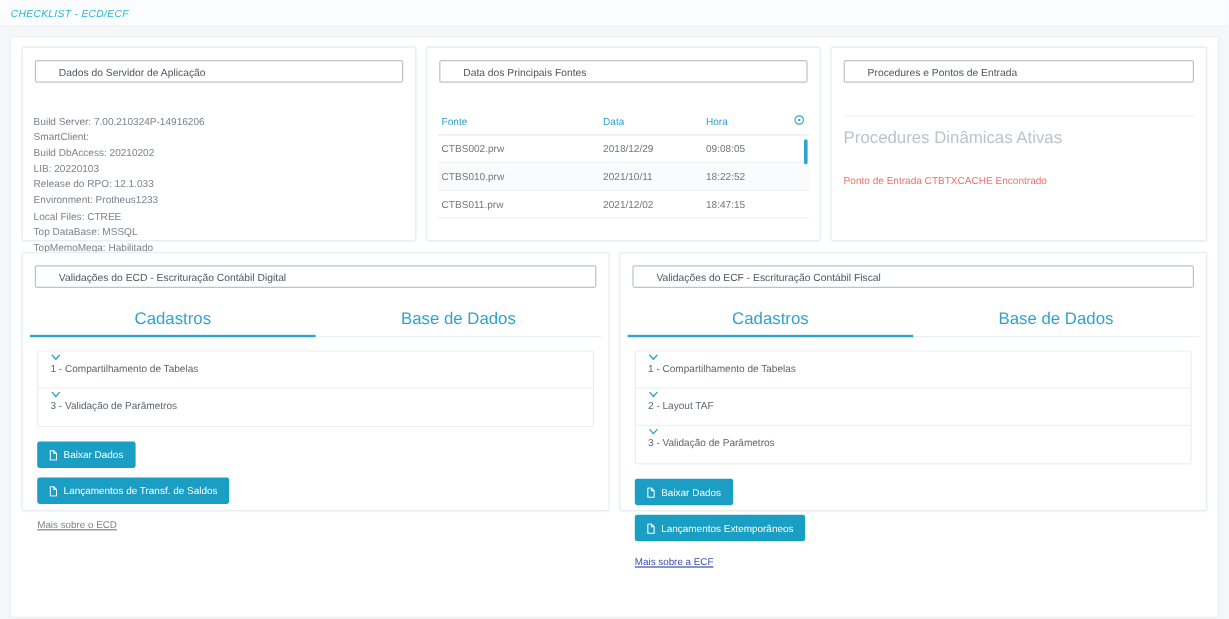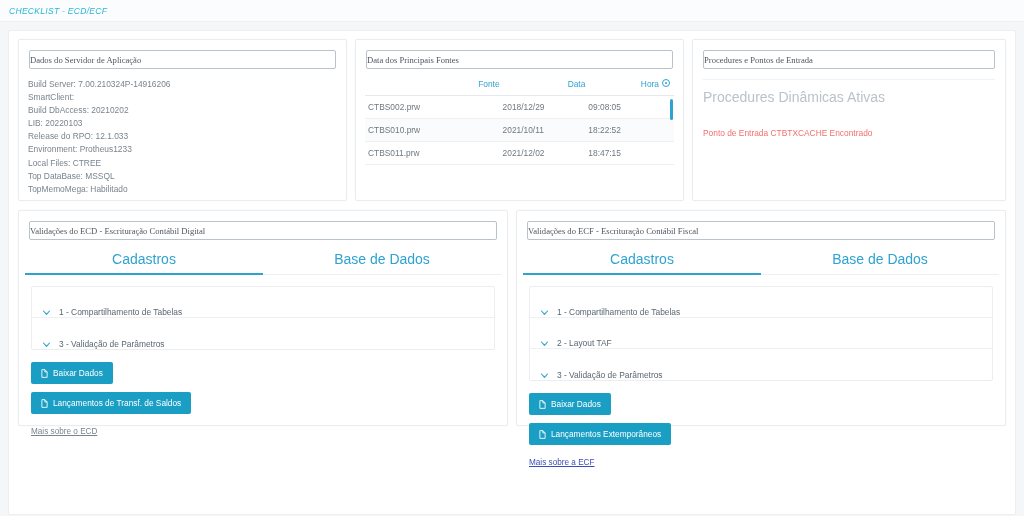--- a/index.html
+++ b/index.html
@@ -50,30 +50,29 @@
   }
 
   
   .panel {
     background: #ffffff;
     border: 1px solid #e9edf0;
     border-radius: 2px;
     box-shadow: 0 0 2px rgba(0,0,0,.035);
   }
   .panel-legend {
-    margin: 10px 10px 0 10px;
+    margin: 10px 10px 17px 10px;
     border: 1px solid #b9c3c9;
     border-radius: 2px;
     height: 19px;
     display: flex;
     align-items: center;
-    padding-left: 0;
+    padding-left: 19px;
     font-size: 8.6px;
     color: #4d5761;
-    font-family: Liberation Serif, serif;
   }
 
   
   .row1 {
     display: flex;
     gap: 8px;
     height: 162px;
   }
   .col-server { width: 329px; }
   .col-fonts  { width: 329px; }
@@ -86,21 +85,21 @@
   .server-list div {
     font-size: 8.4px;
     color: #7a848d;
     white-space: nowrap;
   }
 
   
   .tbl-wrap { padding: 6px 9px 0 9px; position: relative; }
   table.fontes { width: 100%; border-collapse: collapse; }
   table.fontes th {
-    text-align: right;
+    text-align: left;
     font-size: 8.4px;
     font-weight: normal;
     color: #2ea3d0;
     padding: 4px 0 6px 3px;
     border-bottom: 1px solid #e4e9ec;
   }
   table.fontes th.gear-col { width: 22px; text-align: center; padding-right: 4px; }
   table.fontes td {
     font-size: 8.4px;
     color: #6f7881;
@@ -170,25 +169,26 @@
   }
   .tab.active { border-bottom: 2px solid #2ea3d0; margin-bottom: -1px; }
 
   .accordion {
     margin: 11px 12px 0 12px;
     border: 1px solid #eaeef0;
     border-radius: 2px;
   }
   .acc-item {
     display: flex;
-    align-items: flex-end;
+    align-items: flex-start;
     height: 31px;
     padding-left: 10px;
     border-bottom: 1px solid #eef1f3;
     cursor: pointer;
+    flex-direction: column;
   }
   .acc-item:last-child { border-bottom: none; }
   .chevron {
     width: 9px; height: 9px;
     margin-right: 8px;
     flex: none;
     display: inline-block;
   }
   .chevron svg { display: block; }
   .acc-label { font-size: 8.4px; color: #5c6670; }

